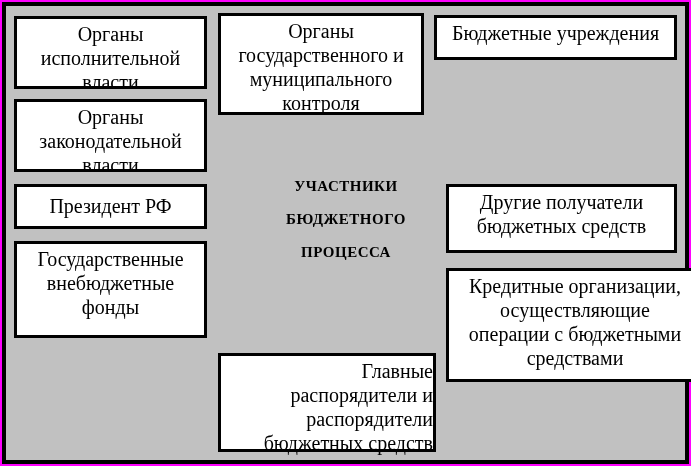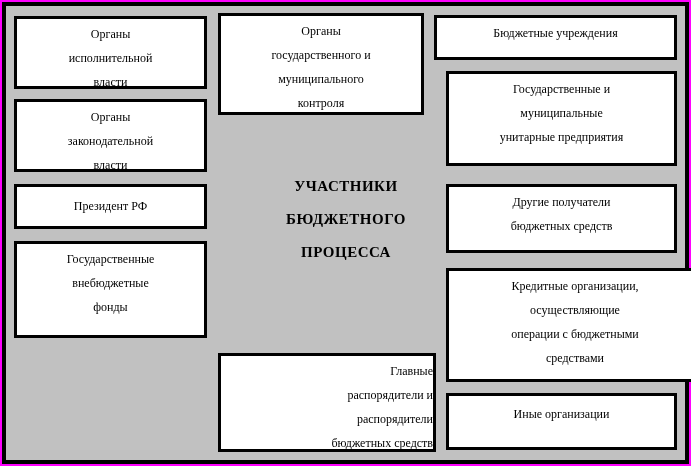--- a/index.html
+++ b/index.html
@@ -17,21 +17,21 @@
     left: 2px; top: 2px; right: 2px; bottom: 2px;
     border: 4px solid #000000;
     background: #c1c1c1;
   }
   .dbox {
     position: absolute;
     box-sizing: border-box;
     background: #ffffff;
     border: 3px solid #000000;
     text-align: center;
-    font-size: 12px;
+    font-size: 20px;
     line-height: 24px;
     padding-top: 3px;
     white-space: pre-line;
   }
   .title {
     position: absolute;
     left: 240px; top: 170px; width: 212px;
     text-align: center;
     font-weight: bold;
     font-size: 15px;
@@ -69,23 +69,19 @@
     <span class="title-line">БЮДЖЕТНОГО</span>
     <span class="title-line">ПРОЦЕССА</span>
   </div>
 
   <div class="dbox" style="left:218px; top:353px; width:218px; height:99px;text-align:right;">Главные
 распорядители и
 распорядители
 бюджетных средств</div>
 
   <div class="dbox" style="left:434px; top:15px; width:243px; height:45px; ">Бюджетные учреждения</div>
-  <div class="dbox" style="left:446px; top:71px; width:231px; height:95px;">Государственные и
-муниципальные
-унитарные предприятия</div>
   <div class="dbox" style="left:446px; top:184px; width:231px; height:69px;">Другие получатели
 бюджетных средств</div>
   <div class="dbox" style="left:446px; top:268px; width:258px; height:114px;">Кредитные организации,
 осуществляющие
 операции с бюджетными
 средствами</div>
-  <div class="dbox" style="left:446px; top:393px; width:231px; height:57px; padding-top:6px;">Иные организации</div>
 </div>
 
 </body></html>

